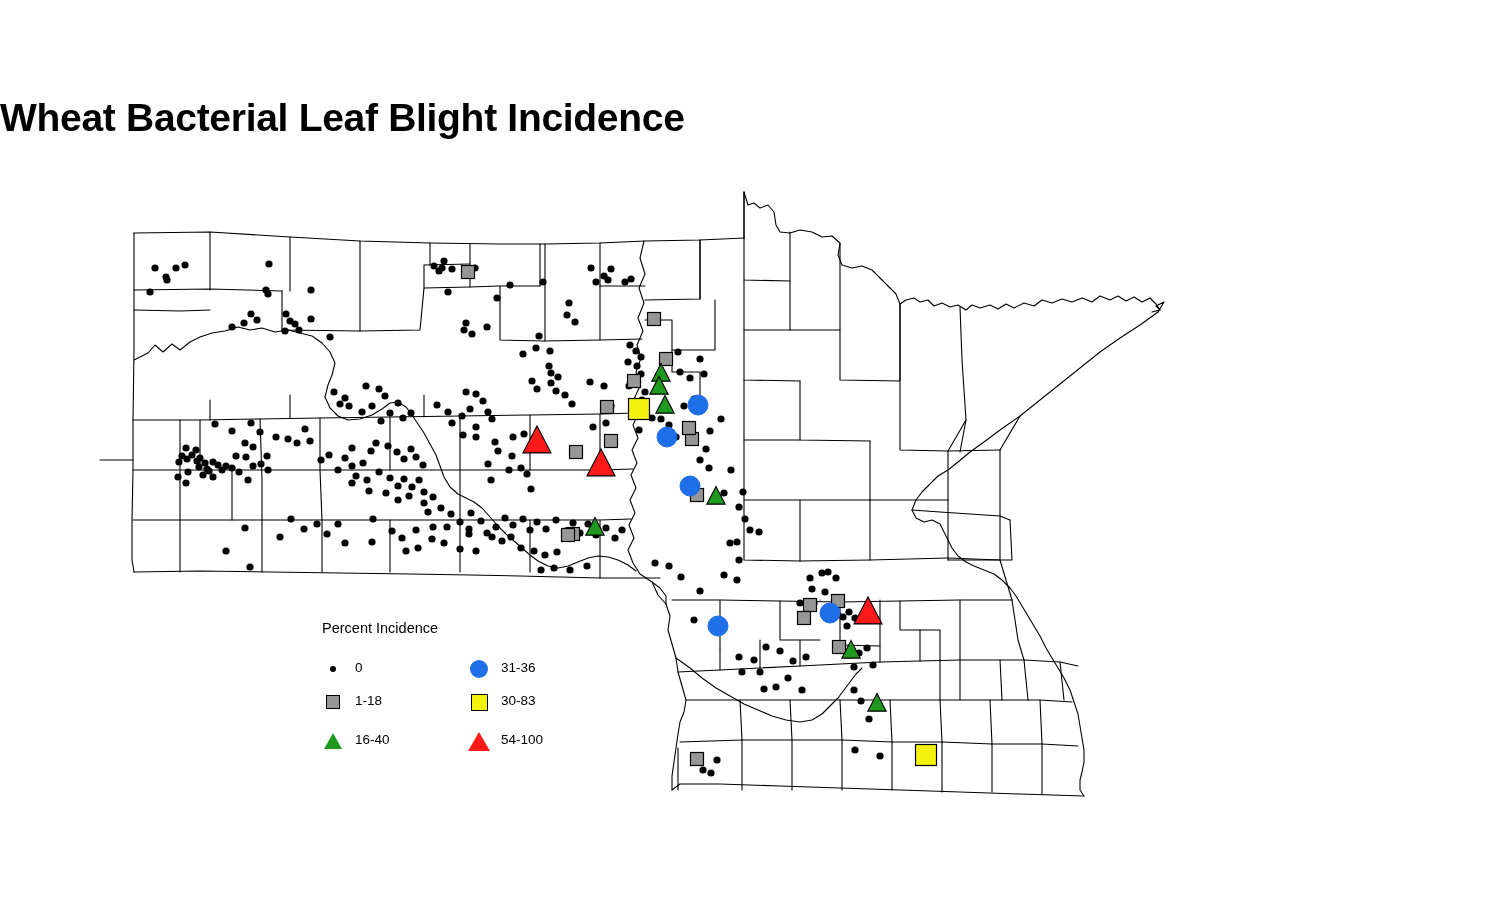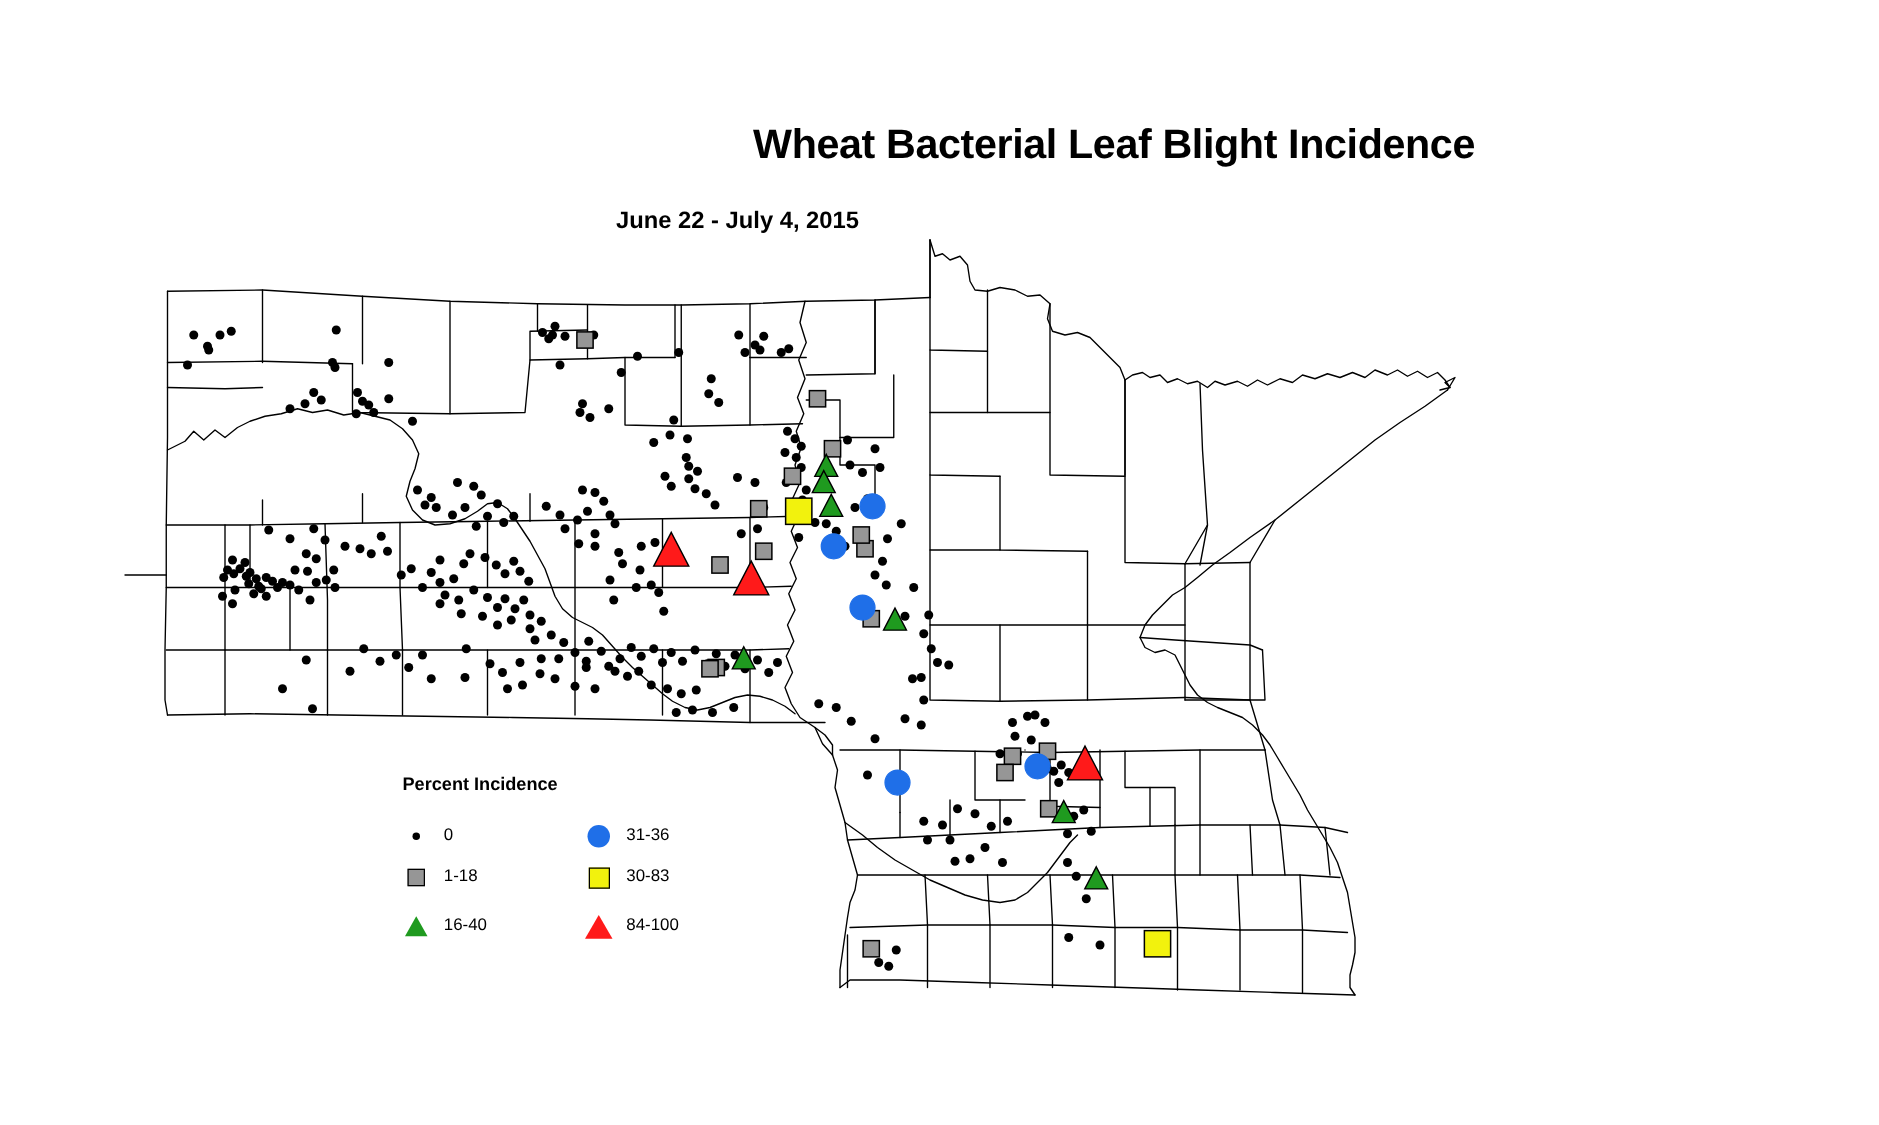--- a/index.html
+++ b/index.html
@@ -1,30 +1,30 @@
 <!DOCTYPE html>
 <html><head>
 <meta charset="utf-8">
 <style>
   html,body{margin:0;padding:0;background:#ffffff;}
   body{width:1503px;height:900px;position:relative;overflow:hidden;
        font-family:"Liberation Sans", sans-serif;color:#000;}
   #page{position:absolute;left:0;top:0;width:1503px;height:900px;background:#fff;}
 
-  #title{position:absolute;left:0;top:96px;width:1180px;text-align:right;
-         font-size:33px;font-weight:bold;letter-spacing:-0.3px;}
+  #title{position:absolute;left:0;top:96px;width:1180px;text-align:left;
+         font-size:39px;font-weight:bold;letter-spacing:-0.3px;}
   #subtitle{position:absolute;left:0;top:166px;width:1180px;text-align:center;
             font-size:19px;font-weight:bold;}
 
   #mapwrap{position:absolute;left:0;top:0;width:1503px;height:900px;}
   svg{display:block;}
 
   
   #legend{position:absolute;left:322px;top:620px;width:250px;height:140px;}
-  #legend .lgtitle{position:absolute;left:0;top:0;font-size:14.5px;font-weight:bold;white-space:nowrap;}
+  #legend .lgtitle{position:absolute;left:0;top:0;font-size:14.5px;font-weight:normal;white-space:nowrap;}
   #legend .row{position:absolute;height:22px;}
   #legend .sym{position:absolute;left:0;top:0;width:26px;height:22px;}
   #legend .lbl{position:absolute;left:33px;top:2px;font-size:13.5px;white-space:nowrap;}
   .colA{left:0px;}
   .colB{left:146px;}
   .r0{top:38px;} .r1{top:71px;} .r2{top:110px;}
 
   .sw-dot{position:absolute;left:8px;top:8px;width:6px;height:6px;border-radius:50%;background:#000;}
   .sw-sq{position:absolute;left:4px;top:4px;width:14px;height:14px;border:1.3px solid #000;box-sizing:border-box;}
   .sw-tri{position:absolute;left:2px;top:3px;width:0;height:0;
@@ -33,21 +33,20 @@
   .sw-sq-lg{position:absolute;left:3px;top:3px;width:17px;height:17px;border:1.6px solid #000;box-sizing:border-box;}
   .sw-tri-lg{position:absolute;left:0px;top:2px;width:0;height:0;
              border-left:11px solid transparent;border-right:11px solid transparent;}
 </style>
 </head>
 <body>
 
 <div id="page">
 
   <div id="title">Wheat Bacterial Leaf Blight Incidence</div>
-  <div id="subtitle">June 22 - July 4, 2015</div>
 
   <div id="mapwrap">
     <svg width="1503" height="900" viewBox="0 0 1503 900">
       <g id="county-lines" fill="none" stroke="#000000" stroke-width="1.1" stroke-linejoin="round" stroke-linecap="round">
 
         <path d="M134,233 L210,232 L290,237 L360,241 L430,243 L500,244 L545,244 L600,243 L645,241 L700,240 L744,238"></path>
 
         <path d="M134,233 L134,350 L133,420 L133,470 L132,520 L132,560 L134,572"></path>
 
         <path d="M134,572 L200,571 L270,572 L340,573 L410,574 L470,575 L520,576 L560,577 L600,578 L640,578 L660,578"></path>
@@ -598,17 +597,17 @@
     <div class="row colB r1">
       <span class="sym">
           <i class="sw-sq-lg" style="background:#f2f20d"></i>
         </span>
       <span class="lbl">30-83</span>
     </div>
     <div class="row colB r2">
       <span class="sym">
           <i class="sw-tri-lg" style="border-bottom:19px solid #ff1a1a"></i>
         </span>
-      <span class="lbl">84-100</span>
+      <span class="lbl">54-100</span>
     </div>
   </div>
 
 </div>
 
 </body></html>

